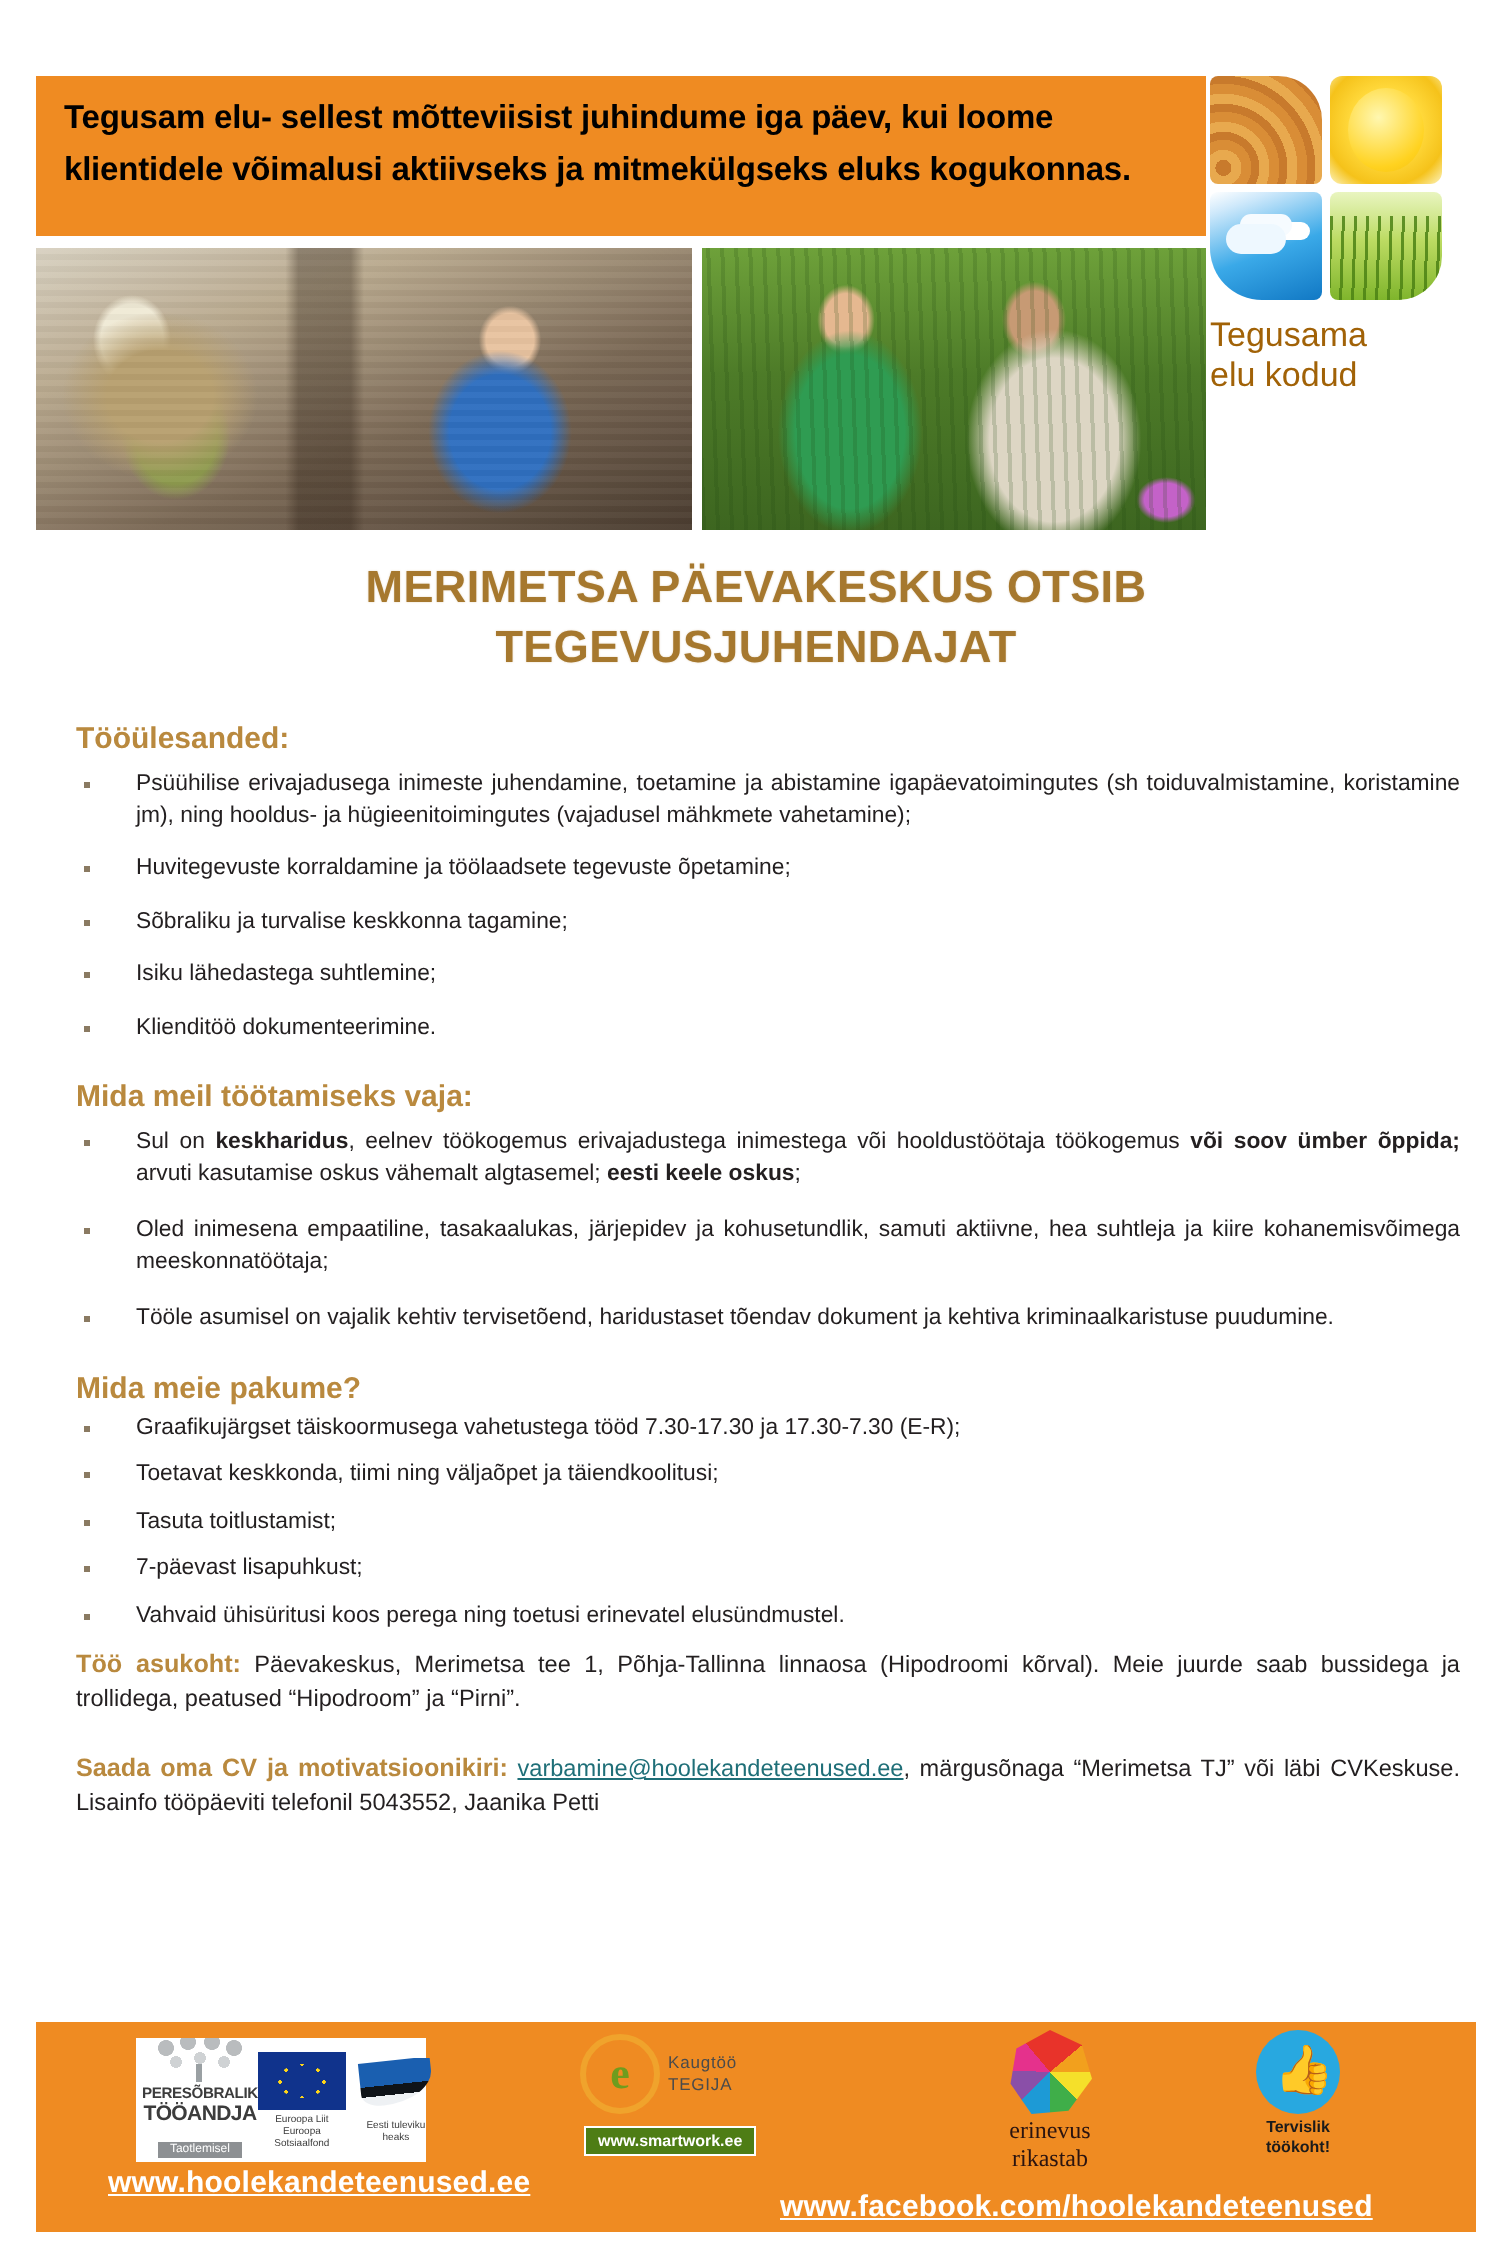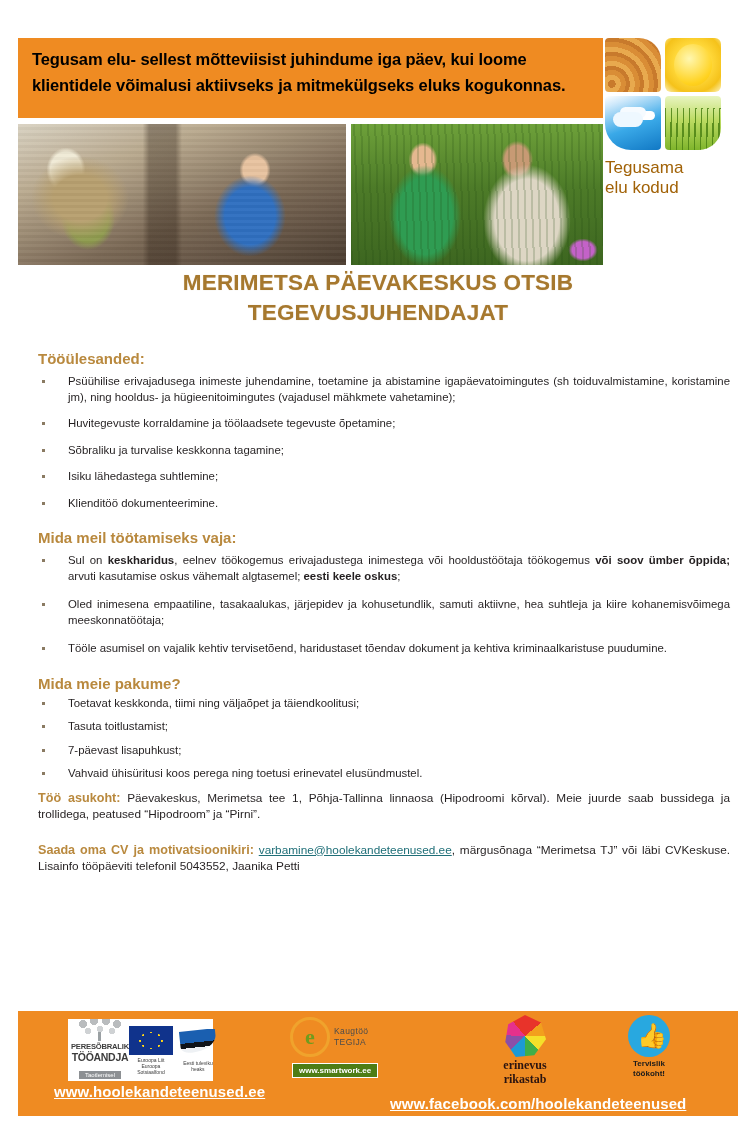--- a/index.html
+++ b/index.html
@@ -161,21 +161,21 @@
   }
   .photo-garden::after {
     content: "";
     position: absolute; inset: 0;
     background: repeating-linear-gradient(88deg, rgba(30,70,15,.18) 0 2px, transparent 2px 7px);
   }
 
   
   .job-title {
     text-align: center;
-    margin-top: 3px;
+    margin-top: 14px;
     font-family: "Liberation Sans", sans-serif;
     font-weight: bold;
     font-size: 22.5px;
     line-height: 30px;
     color: #a6782e;
     letter-spacing: 0.2px;
     white-space: pre-line;
     text-shadow: 0 0 1px rgba(166,120,46,.35);
   }
 
@@ -379,21 +379,21 @@
   }
   .div-gem::after {
     content: "";
     position: absolute; inset: 0;
     background:
       linear-gradient(35deg, rgba(255,255,255,.65) 0 2px, transparent 2px 9px),
       linear-gradient(-35deg, rgba(255,255,255,.45) 0 2px, transparent 2px 11px);
     clip-path: polygon(50% 0%, 88% 18%, 100% 58%, 72% 96%, 28% 100%, 3% 64%, 10% 22%);
   }
   .div-words {
-    margin-top: 2px; font-size: 12px; font-weight: bold;
+    margin-top: 2px; font-size: 12px; font-weight: normal;
     color: #2b1410; line-height: 13.5px; white-space: pre-line;
     font-family: "Liberation Serif", serif;
   }
 
   .badge-health {
     position: absolute;
     left: 585px;
     top: 4px;
     width: 92px;
     text-align: center;
@@ -468,20 +468,21 @@
 
   <h3 class="sec-head sec-gap">Mida meil töötamiseks vaja:</h3>
   <ul class="bullets loose" id="req-list">
       <li><span>Sul on </span><b>keskharidus</b><span>, eelnev töökogemus erivajadustega  inimestega või hooldustöötaja töökogemus </span><b>või soov  ümber õppida;</b><span> arvuti  kasutamise oskus vähemalt  algtasemel; </span><b>eesti keele oskus</b><span>;</span></li>
       <li><span>Oled inimesena empaatiline, tasakaalukas, järjepidev ja kohusetundlik, samuti aktiivne, hea suhtleja ja kiire kohanemisvõimega  meeskonnatöötaja;</span></li>
       <li><span>Tööle  asumisel on vajalik  kehtiv tervisetõend,  haridustaset tõendav dokument ja kehtiva kriminaalkaristuse puudumine.</span></li>
     </ul>
 
   <h3 class="sec-head sec-gap tight">Mida meie pakume?</h3>
   <ul class="bullets compact" id="offer-list">
+      <li>Graafikujärgset  täiskoormusega vahetustega  tööd 7.30-17.30  ja 17.30-7.30  (E-R);</li>
       <li>Toetavat  keskkonda, tiimi ning väljaõpet  ja täiendkoolitusi;</li>
       <li>Tasuta toitlustamist;</li>
       <li>7-päevast  lisapuhkust;</li>
       <li>Vahvaid  ühisüritusi koos perega ning toetusi erinevatel  elusündmustel.</li>
     </ul>
 
   <div class="para-block">
     <p class="para">
       <span class="lead">Töö asukoht:</span><span> Päevakeskus, Merimetsa tee 1, Põhja-Tallinna  linnaosa (Hipodroomi  kõrval).  Meie juurde saab bussidega ja trollidega, peatused “Hipodroom”  ja “Pirni”.</span>
     </p>

